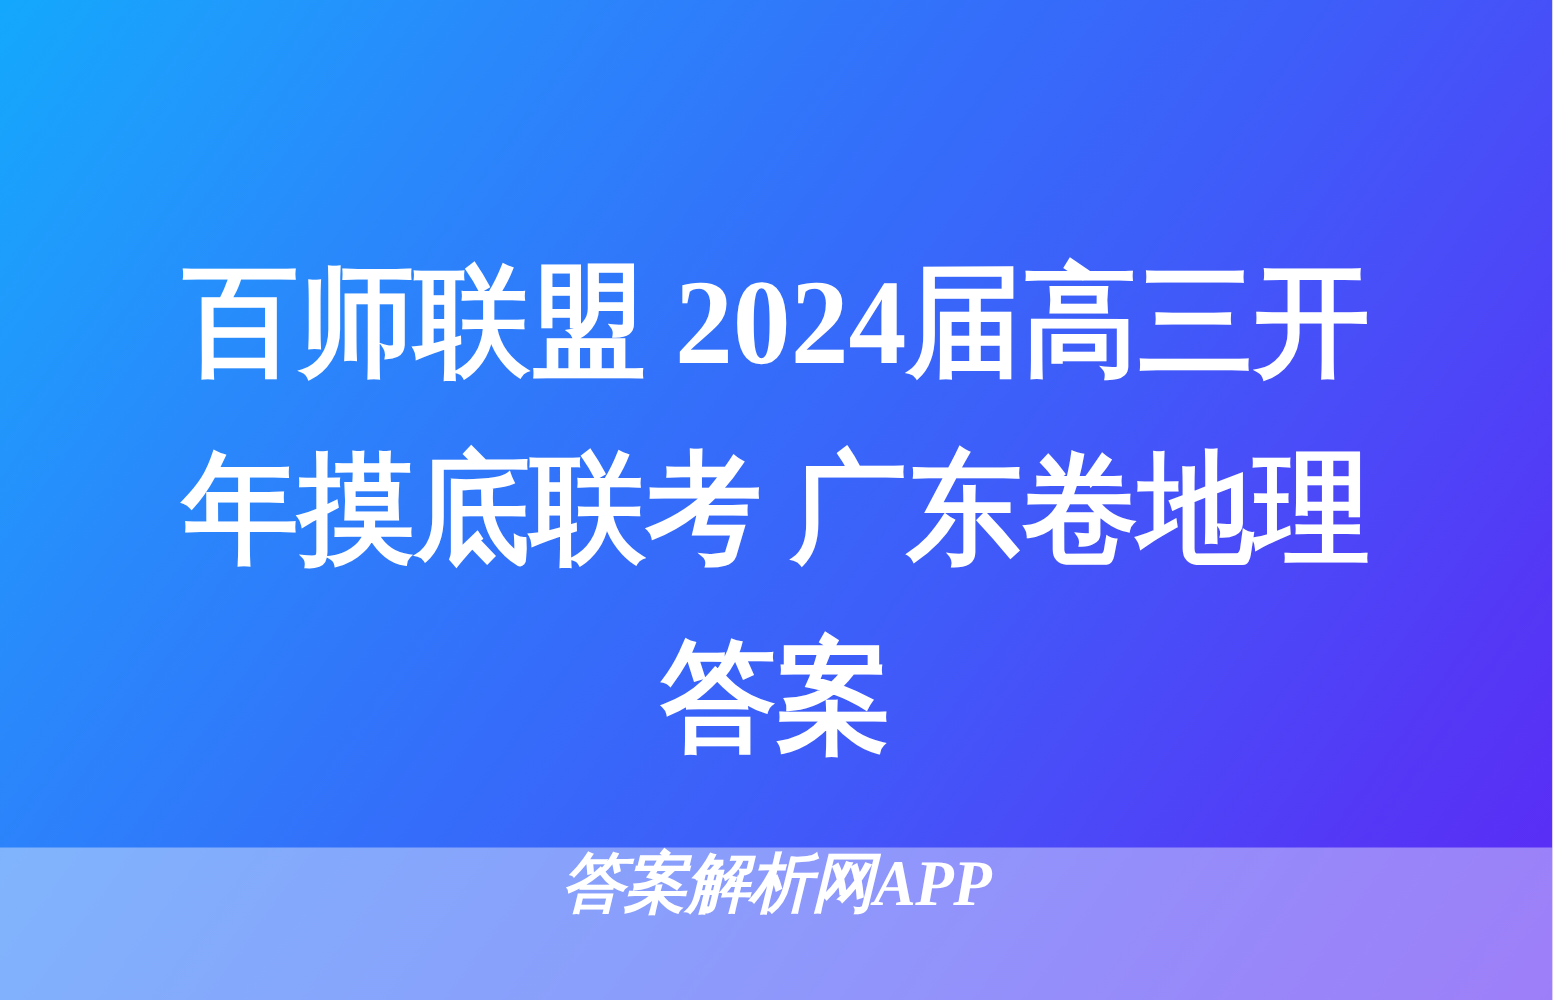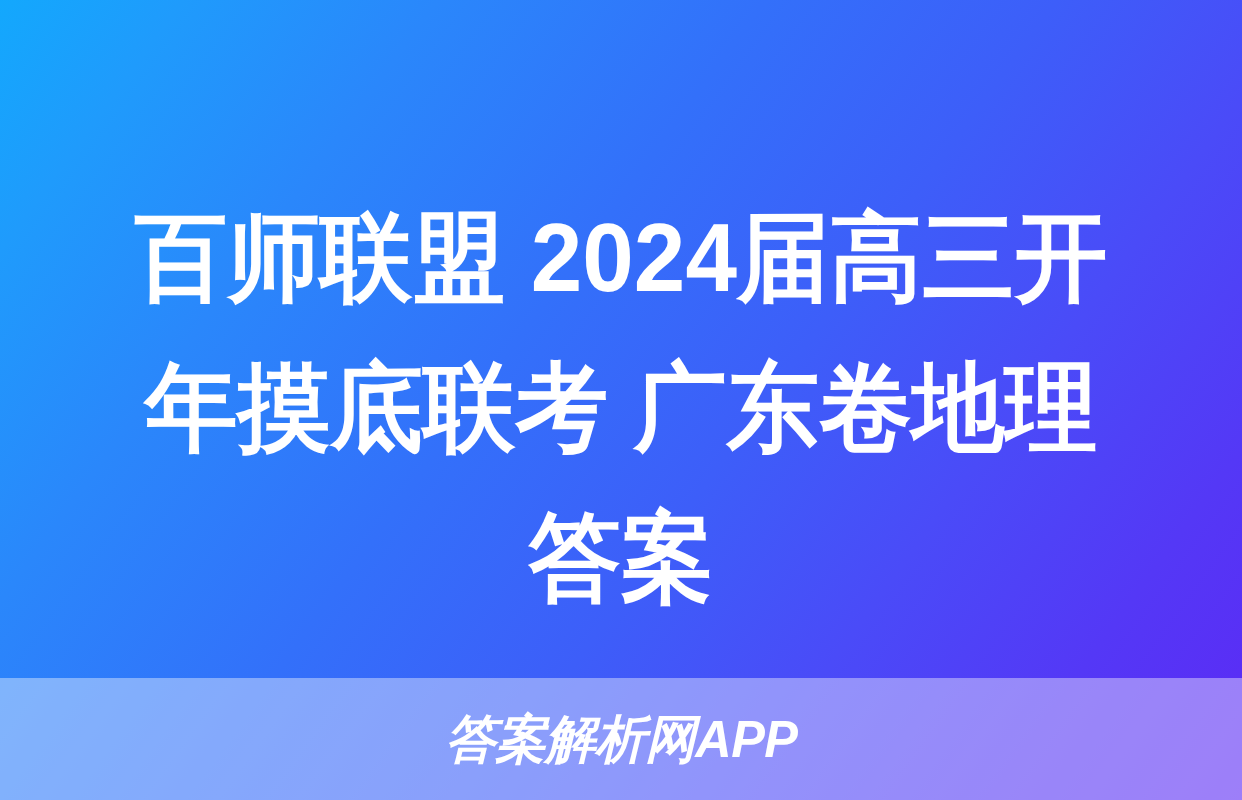--- a/index.html
+++ b/index.html
@@ -7,21 +7,21 @@
     margin: 0;
     padding: 0;
     background: #ffffff;
   }
 
   #banner {
     position: relative;
     width: 1242px;
     height: 800px;
     overflow: hidden;
-    font-family: Liberation Sans, sans-serif;
+    font-family: Liberation Serif, serif;
     -webkit-font-smoothing: antialiased;
   }
 
   
   .gradient-layer {
     position: absolute;
     inset: 0;
     background: linear-gradient(
         126deg,
         #13a8fd 0%,
@@ -60,21 +60,21 @@
 
   
   .bottom-band {
     position: absolute;
     left: 0;
     right: 0;
     top: 678px;
     height: 122px;
     background: rgba(255, 255, 255, 0.40);
     display: flex;
-    align-items: center;
+    align-items: flex-start;
     justify-content: center;
   }
 
   .watermark {
     color: #ffffff;
     font-size: 52px;
     line-height: 60px;
     font-weight: 700;
     font-style: italic;
     letter-spacing: -0.5px;

